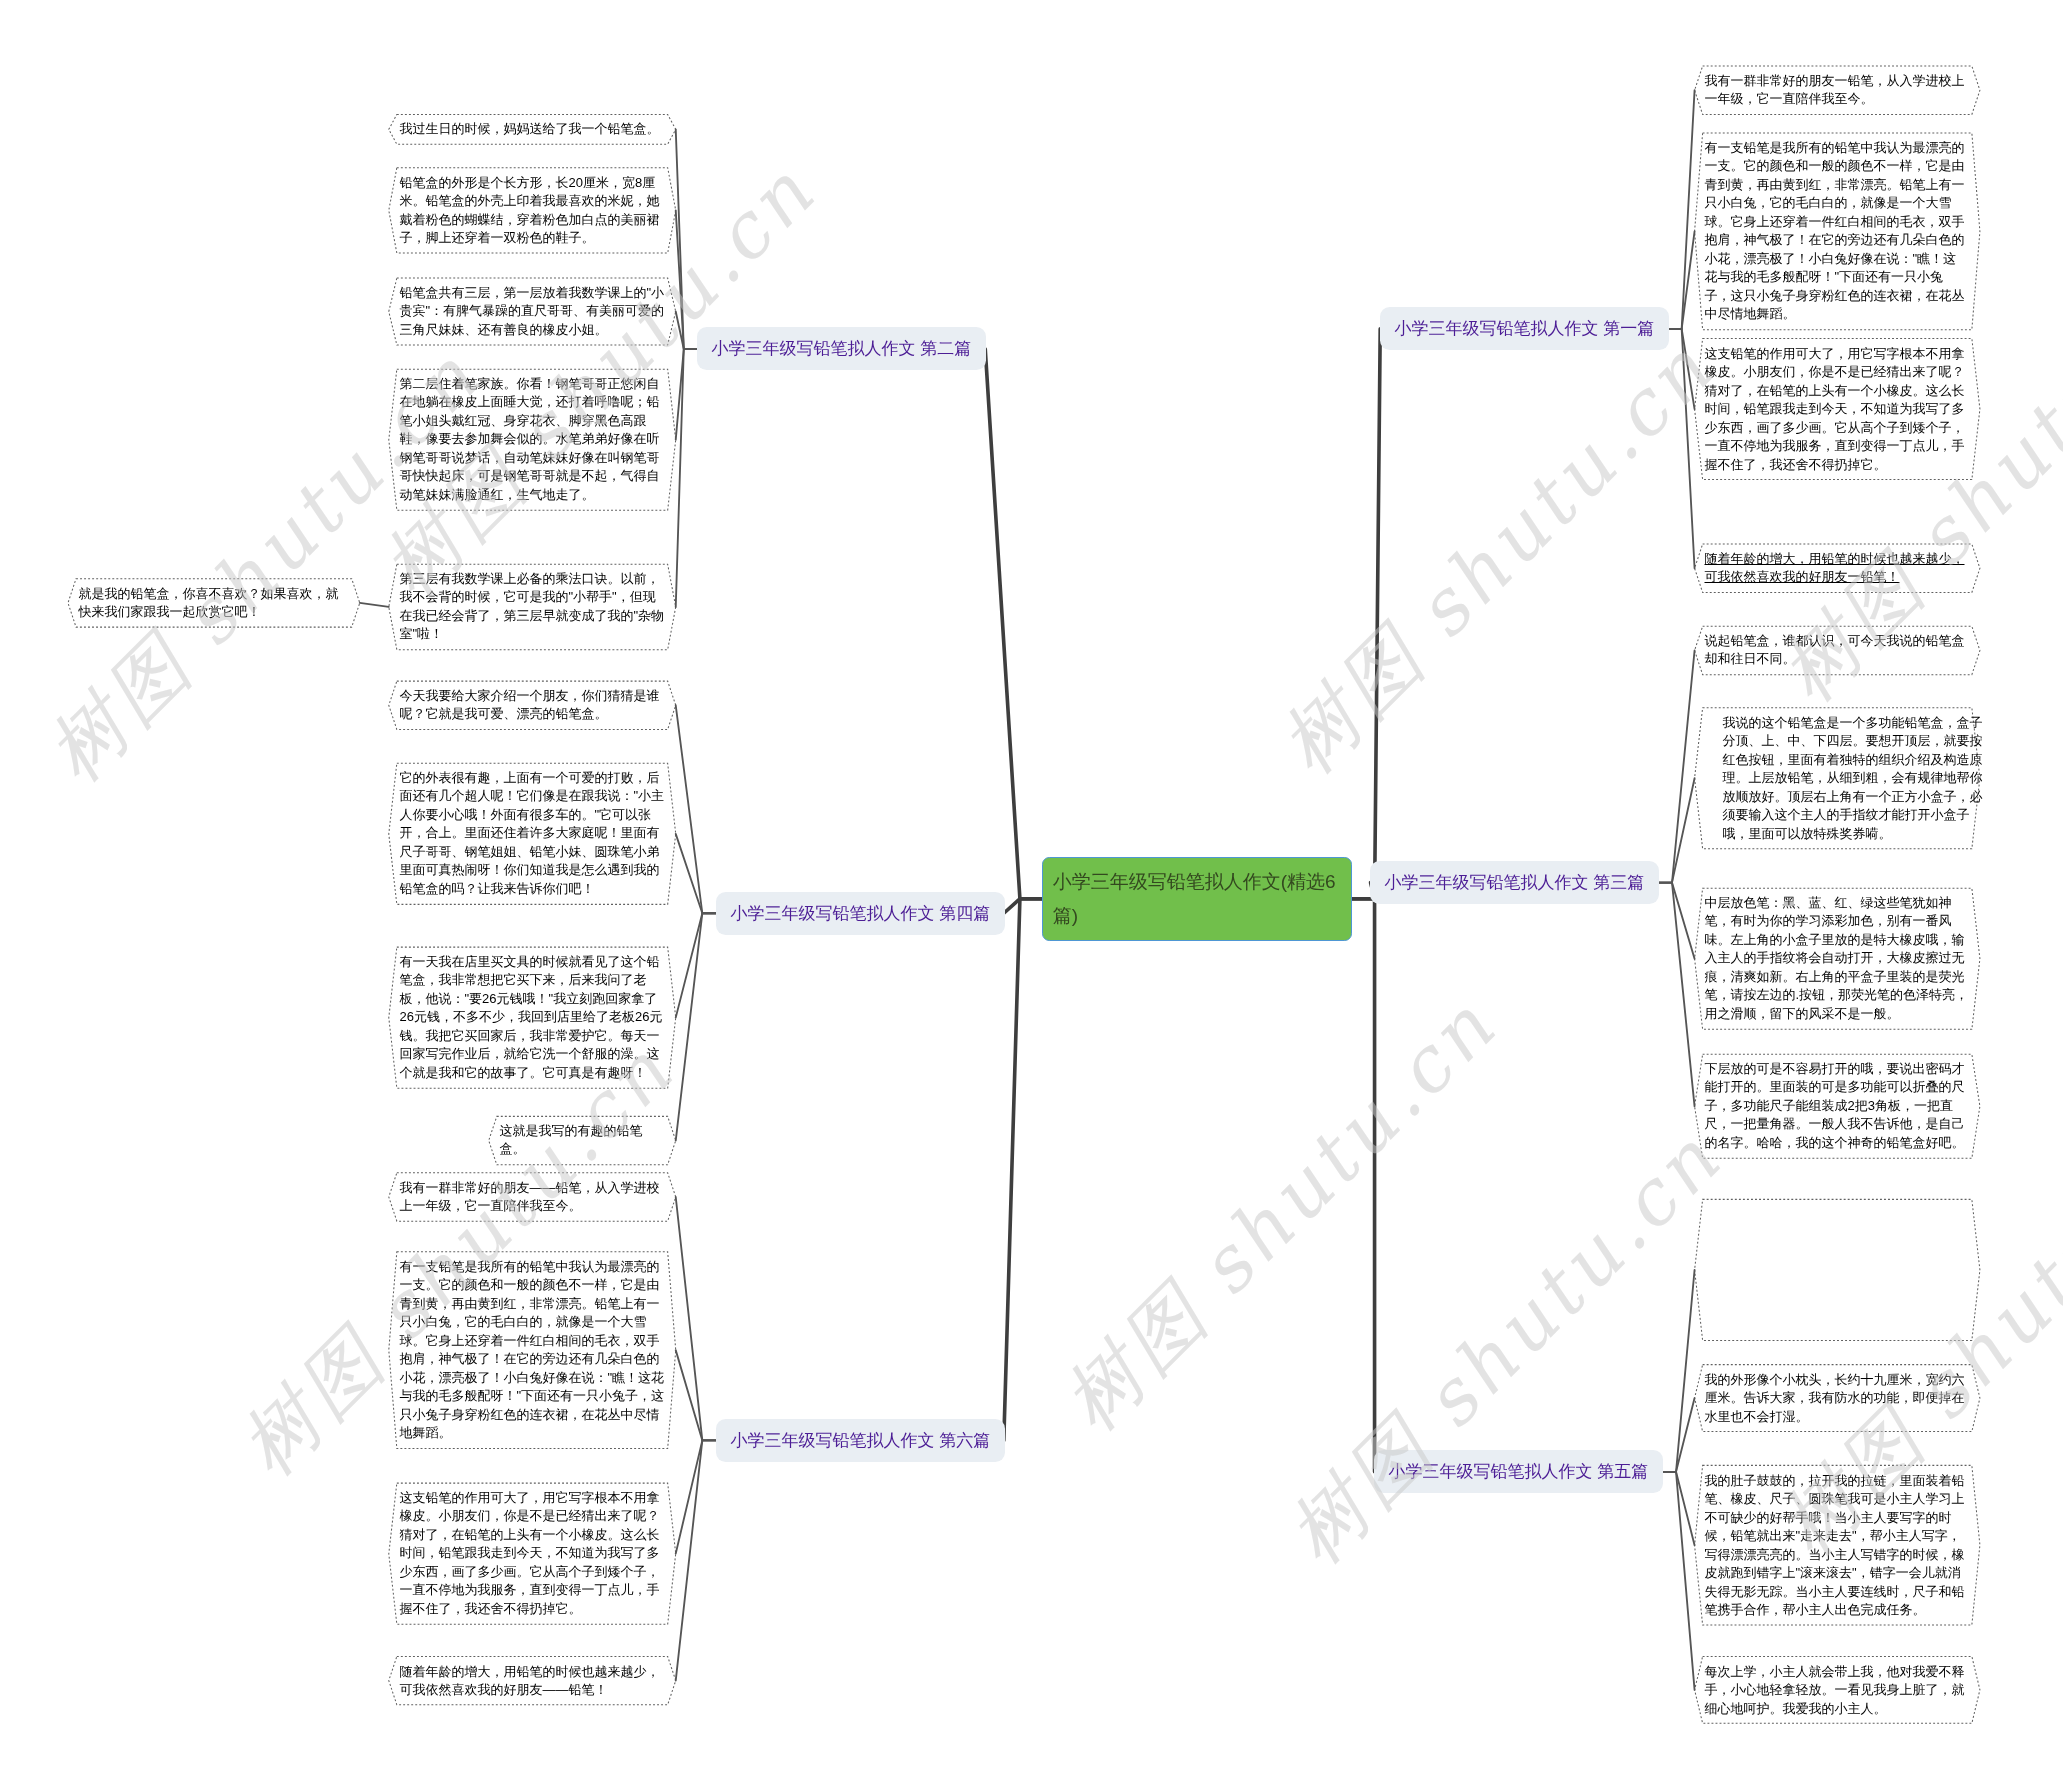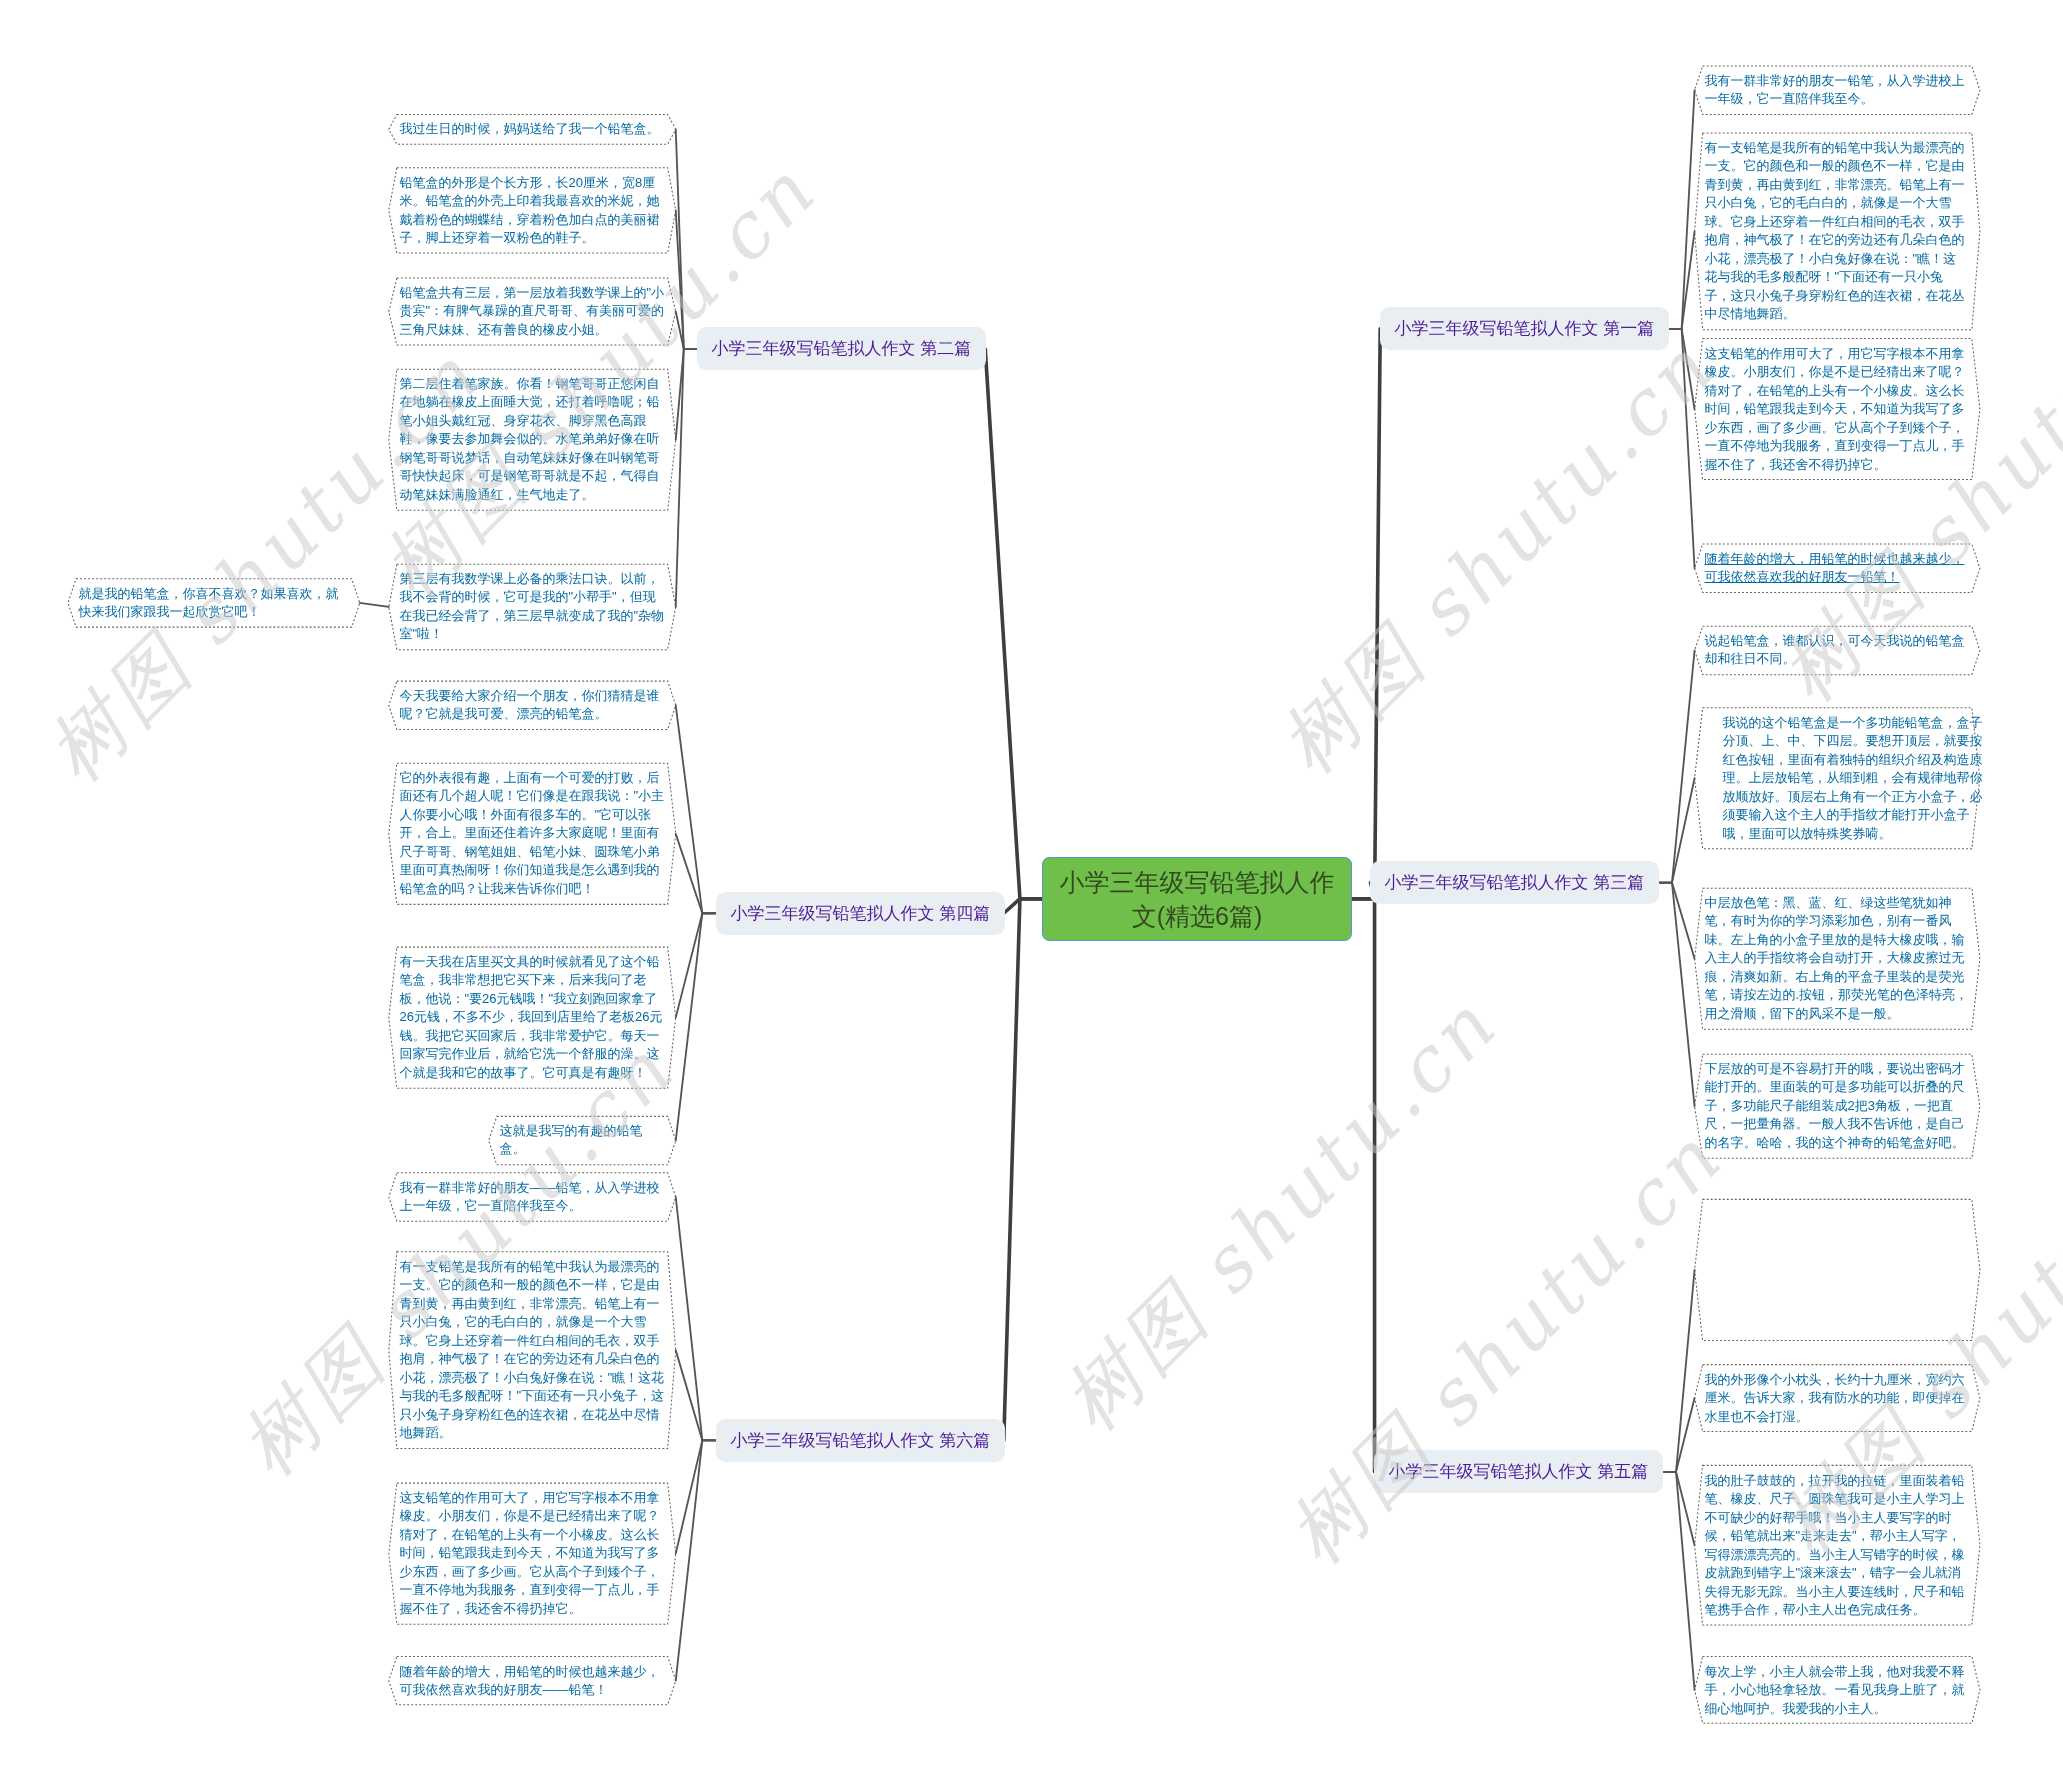--- a/index.html
+++ b/index.html
@@ -3,34 +3,34 @@
 <meta charset="utf-8">
 <style>
   html,body{margin:0;padding:0;background:#ffffff;}
   #canvas{
     position:relative;width:2064px;height:1787px;overflow:hidden;background:#ffffff;
     font-family:"Liberation Sans","DejaVu Sans",sans-serif;
   }
   #links{position:absolute;left:0;top:0;width:2064px;height:1787px;z-index:1;}
   .leaf{
     position:absolute;z-index:2;box-sizing:border-box;
-    padding:5.6px 10.5px;font-size:13px;line-height:18.5px;color:#0369a1;
+    padding:5.6px 10.5px;font-size:13px;line-height:18.5px;color:#000000;
     background:transparent;
   }
   .branch-label{
     position:absolute;z-index:2;box-sizing:border-box;white-space:nowrap;
     background:var(--label-bg,#e9eef3);color:#4c1d95;font-size:17px;line-height:24px;
     padding:9.7px 14.5px;border-radius:9.7px;
   }
   .root-node{
     position:absolute;z-index:3;box-sizing:border-box;
     background:var(--root-bg,#71bf4b);border:1.6px solid var(--root-border,#4e97d4);
     color:var(--root-text,#33491f);
     border-radius:7.3px;display:flex;align-items:center;justify-content:center;
-    text-align:center;font-size:25px;line-height:34px;padding:3.2px 9.7px;
+    text-align:left;font-size:19px;line-height:34px;padding:3.2px 9.7px;
   }
   .wm{
     position:absolute;z-index:6;white-space:nowrap;pointer-events:none;
     font-family:"DejaVu Serif","Liberation Serif",serif;font-style:italic;
     font-size:77px;letter-spacing:5.6px;color:var(--wm-color,#c9c9c9);opacity:.5;
     transform:translate(-50%,-50%) rotate(-45deg);
   }
 </style>
 </head>
 <body>

